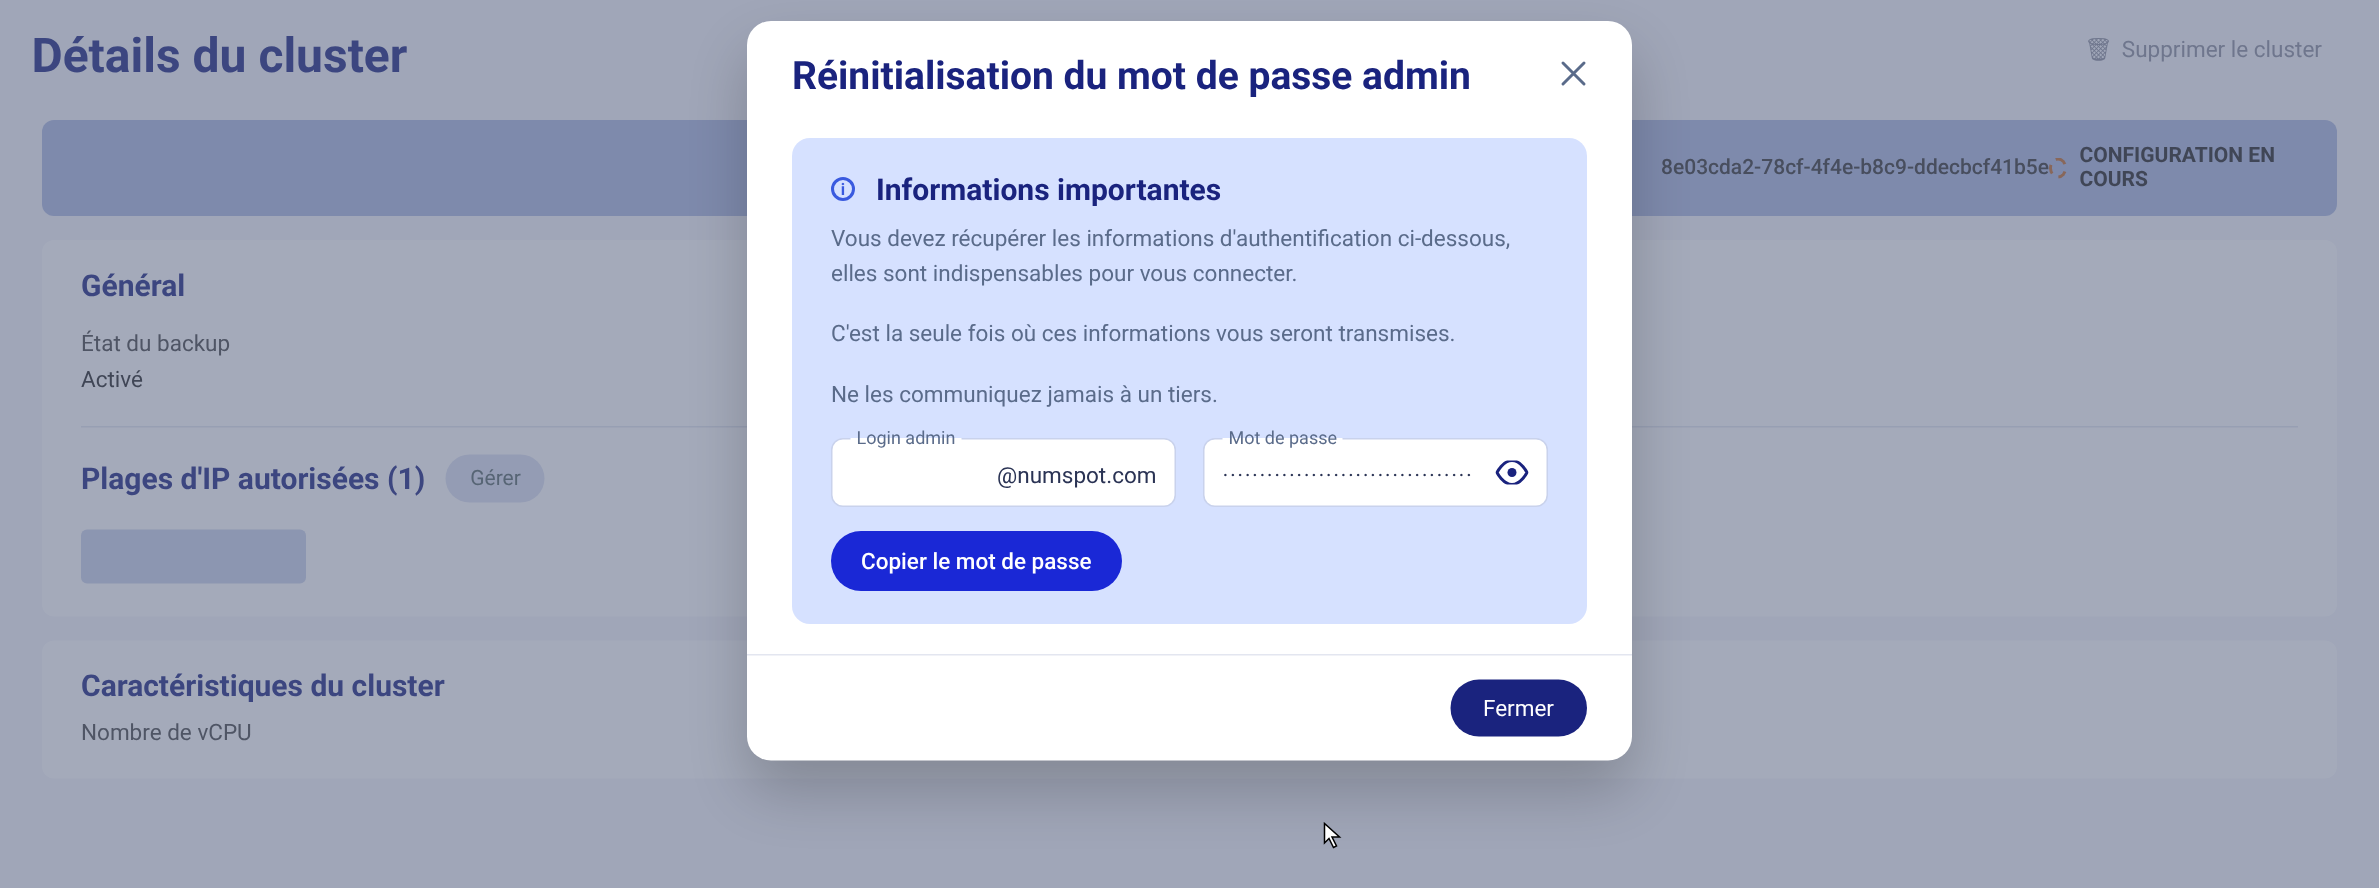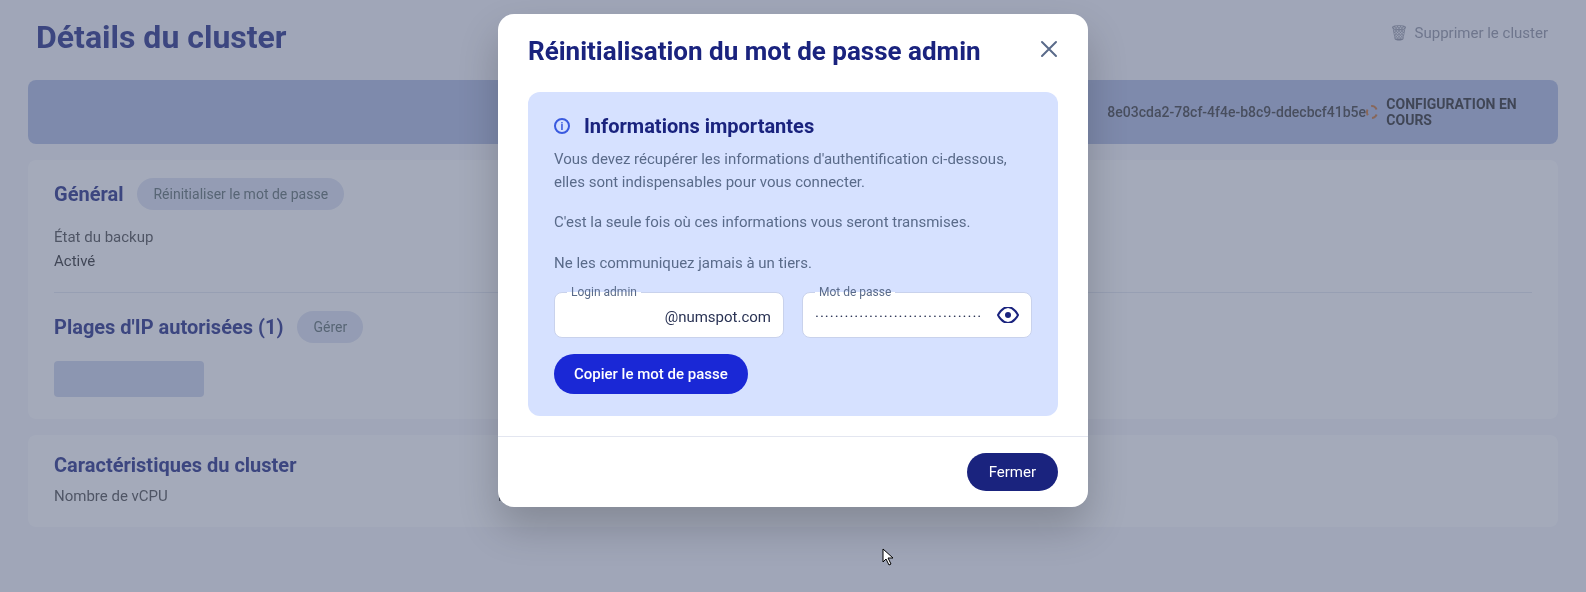--- a/index.html
+++ b/index.html
@@ -12,21 +12,21 @@
       background: #f5f6fa;
       width: 1586px;
       height: 592px;
       position: relative;
       overflow: hidden;
     }
     .page-title {
       color: #1a237e;
       font-size: 32px;
       font-weight: 700;
-      padding: 18px 36px 8px;
+      padding: 18px 21px 8px;
     }
     .delete-cluster {
       position: absolute;
       top: 24px;
       right: 38px;
       color: #8a8d9c;
       font-size: 15px;
       display: flex;
       align-items: center;
       gap: 6px;
@@ -308,21 +308,20 @@
   </div>
   <div class="status">
     <span class="spinner-icon"></span>
     <span>CONFIGURATION EN COURS</span>
   </div>
 </div>
 
 <div class="section-card">
   <div class="section-header">
     <div class="section-title">Général</div>
-    <button class="pill-btn">Réinitialiser le mot de passe</button>
   </div>
   <div class="info-row">
     <div class="info-item">
       <div class="info-label">État du backup</div>
       <div class="info-value">Activé</div>
     </div>
     <div></div>
   </div>
   <div class="separator"></div>
   <div class="section-header">

